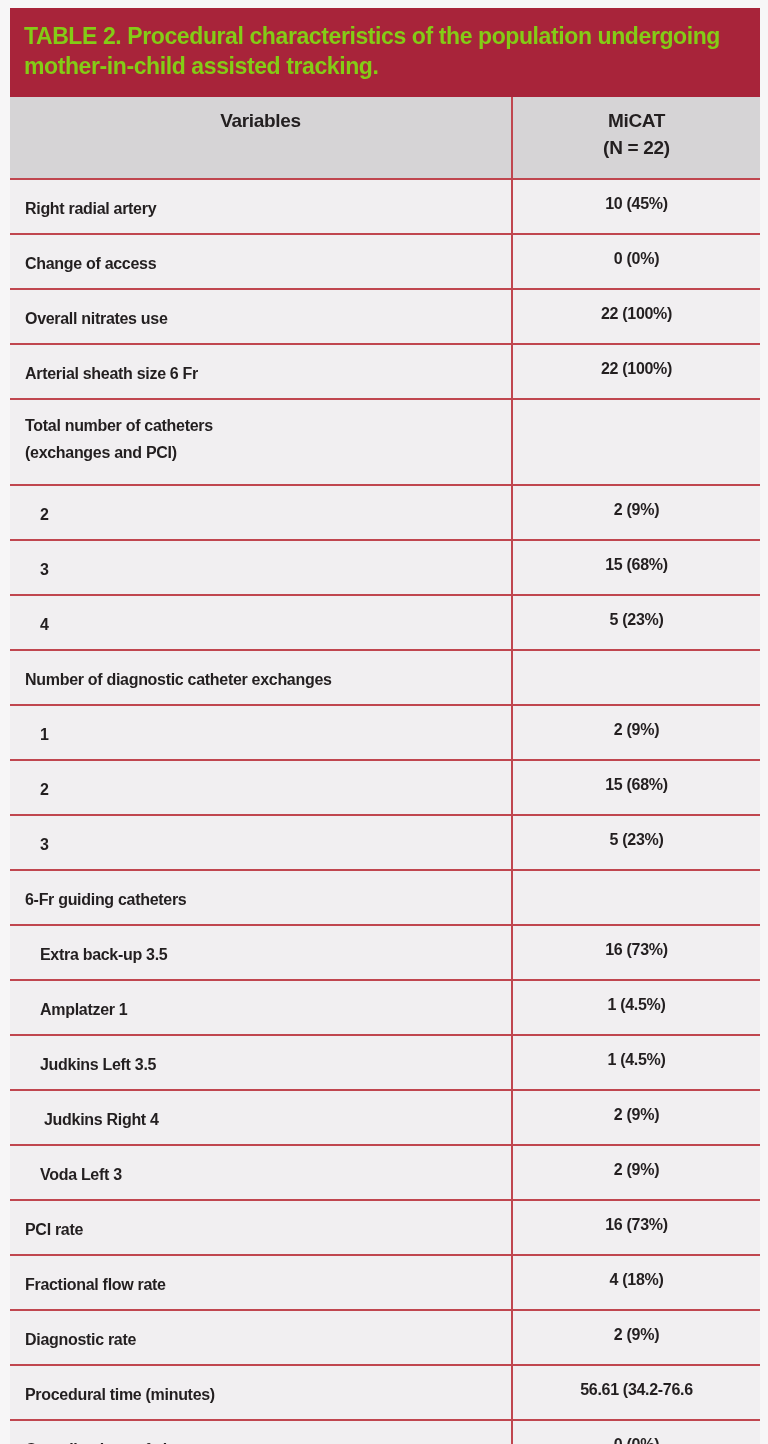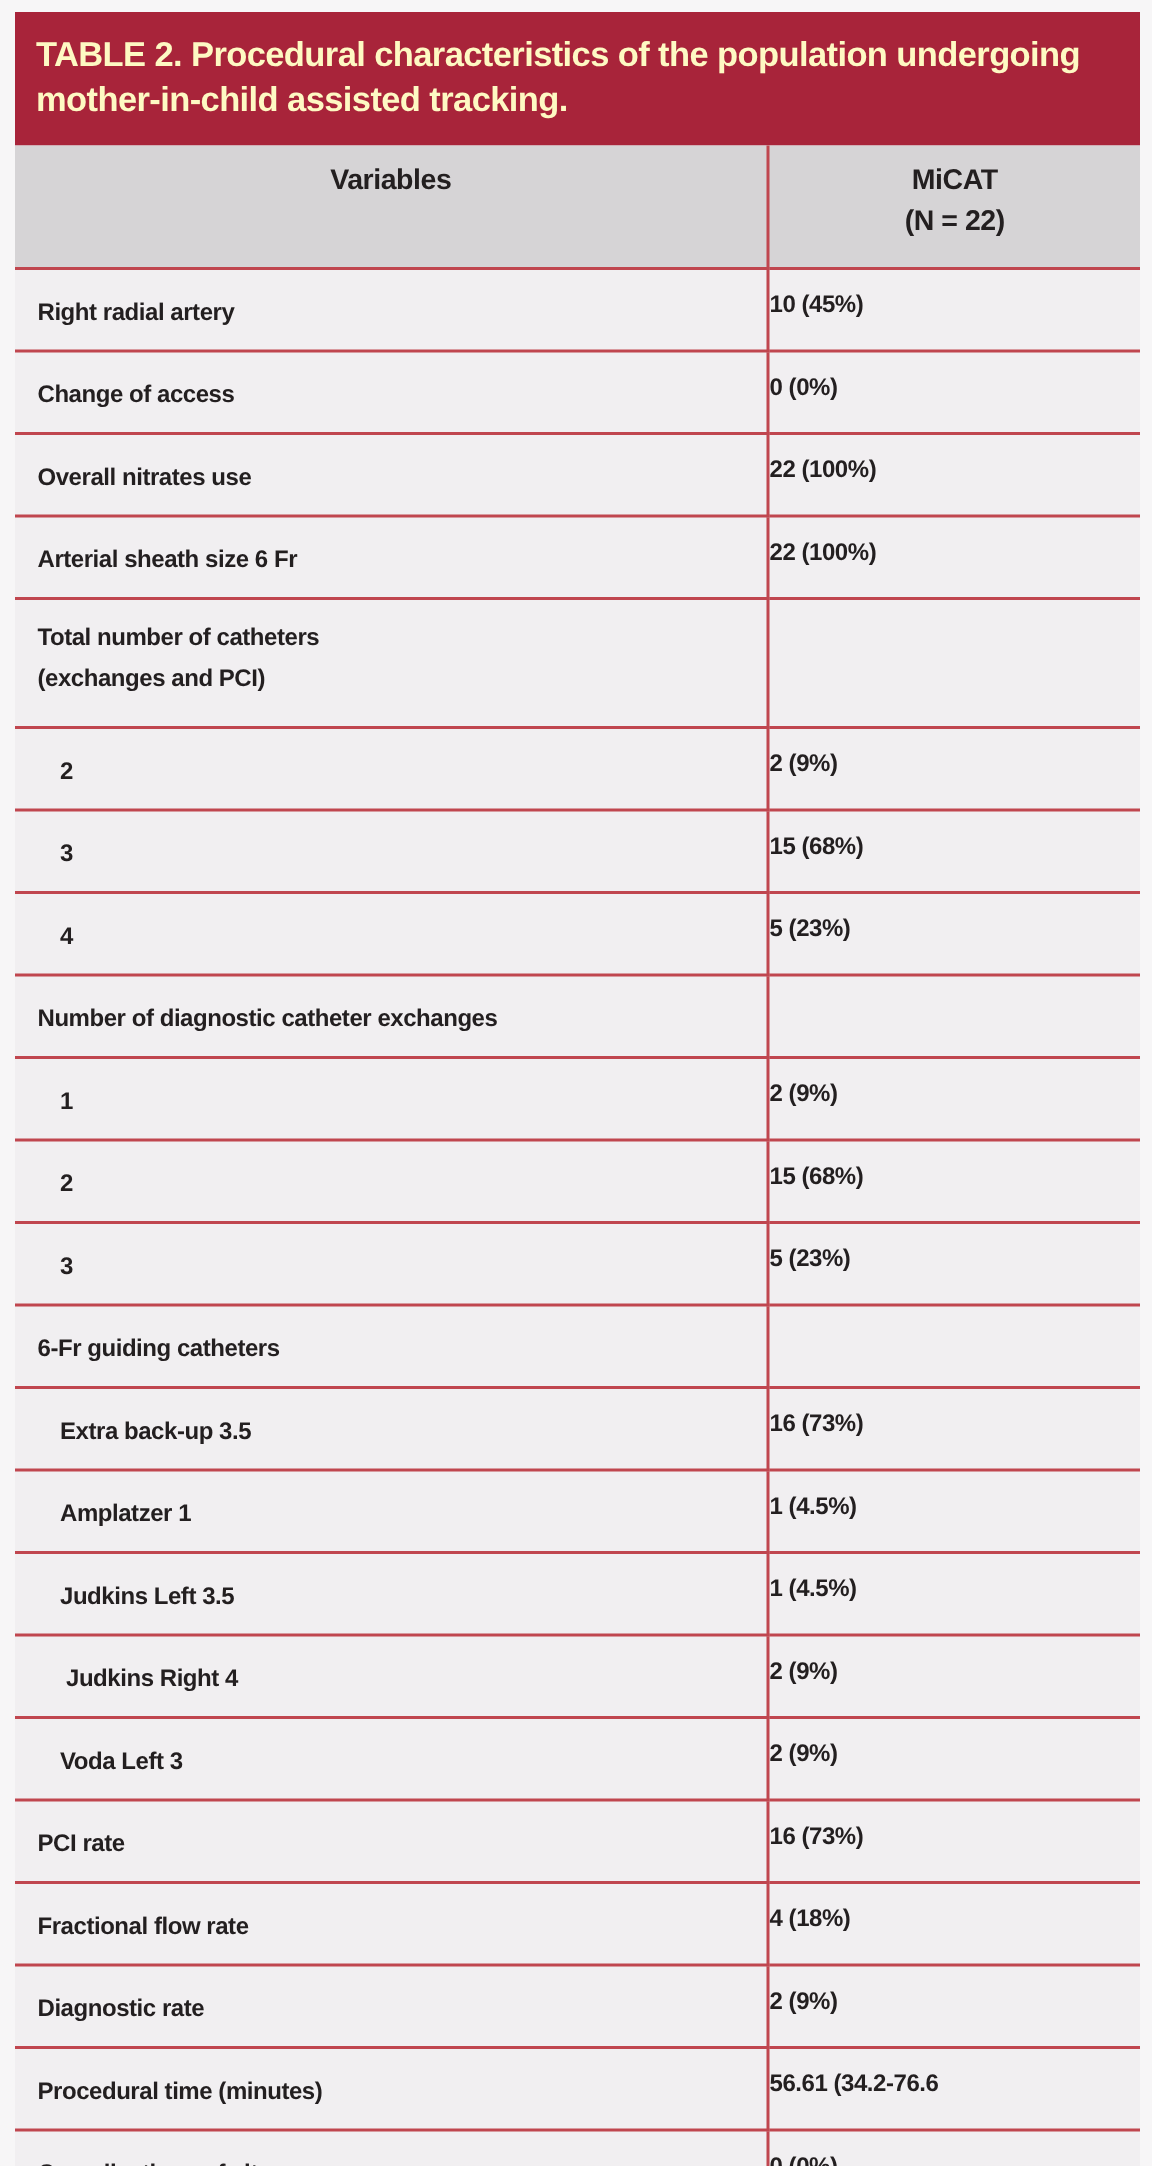--- a/index.html
+++ b/index.html
@@ -11,21 +11,21 @@
     position: relative;
     overflow: hidden;
   }
   .table-wrap {
     position: absolute;
     left: 10px; top: 8px; width: 750px;
     background: #f1eff1;
   }
   .title-bar {
     background: #a8243a;
-    color: #fef9c3;
+    color: #84cc16;
     font-weight: bold;
     font-size: 23px;
     line-height: 30px;
     padding: 13px 14px 16px 14px;
     height: 60px;
     letter-spacing: -0.4px;
   }
   table {
     width: 750px;
     border-collapse: collapse;
@@ -44,21 +44,21 @@
     vertical-align: top;
     padding-top: 10px;
     line-height: 27px;
     font-size: 19px;
   }
   td.var, th.var { border-right: 2px solid #c0464f; }
   col.c1 { width: 502px; }
   col.c2 { width: 248px; }
   td { height: 47px; line-height: 24px; }
   td.var { padding-left: 15px; text-align: left; vertical-align: middle; padding-top: 4px; }
-  td.val { text-align: left; vertical-align: middle; padding-top: 0px; padding-bottom: 6px; }
+  td.val { text-align: center; vertical-align: middle; padding-top: 0px; padding-bottom: 6px; }
   td.var.sub { padding-left: 30px; }
   td.var.sub2 { padding-left: 34px; }
   tr.two-line td { height: 72px; }
   tr.two-line td.var { vertical-align: top; padding-top: 12px; line-height: 27px; }
 </style>
 </head>
 <body>
 
 <div class="table-wrap">
   <div class="title-bar">

